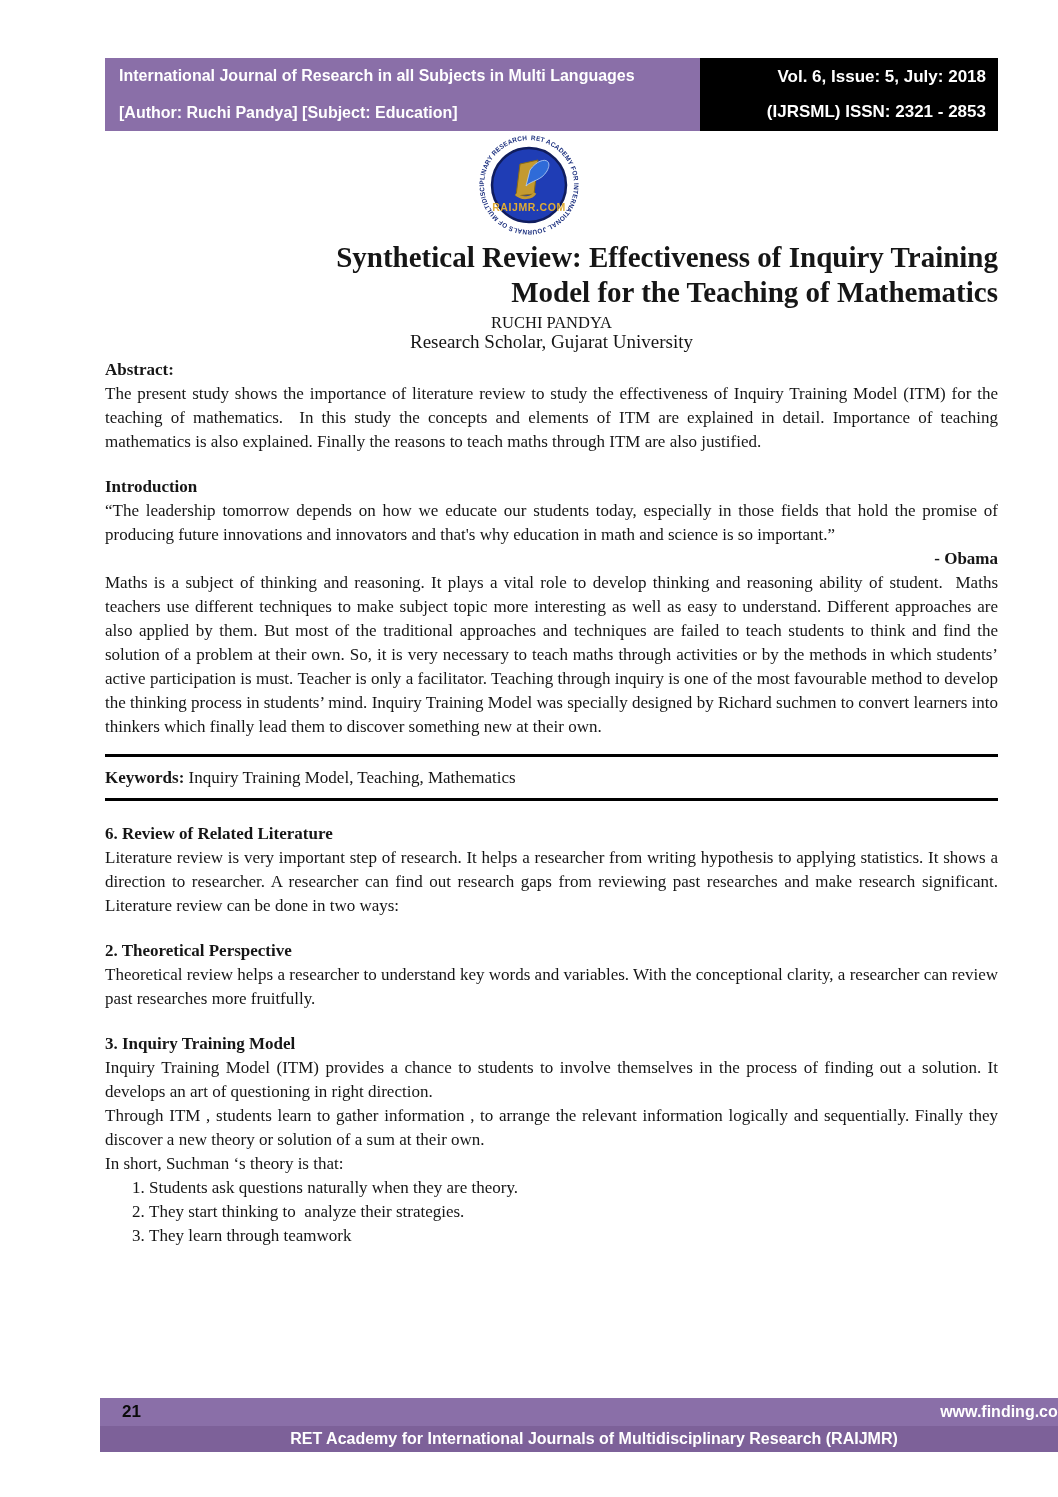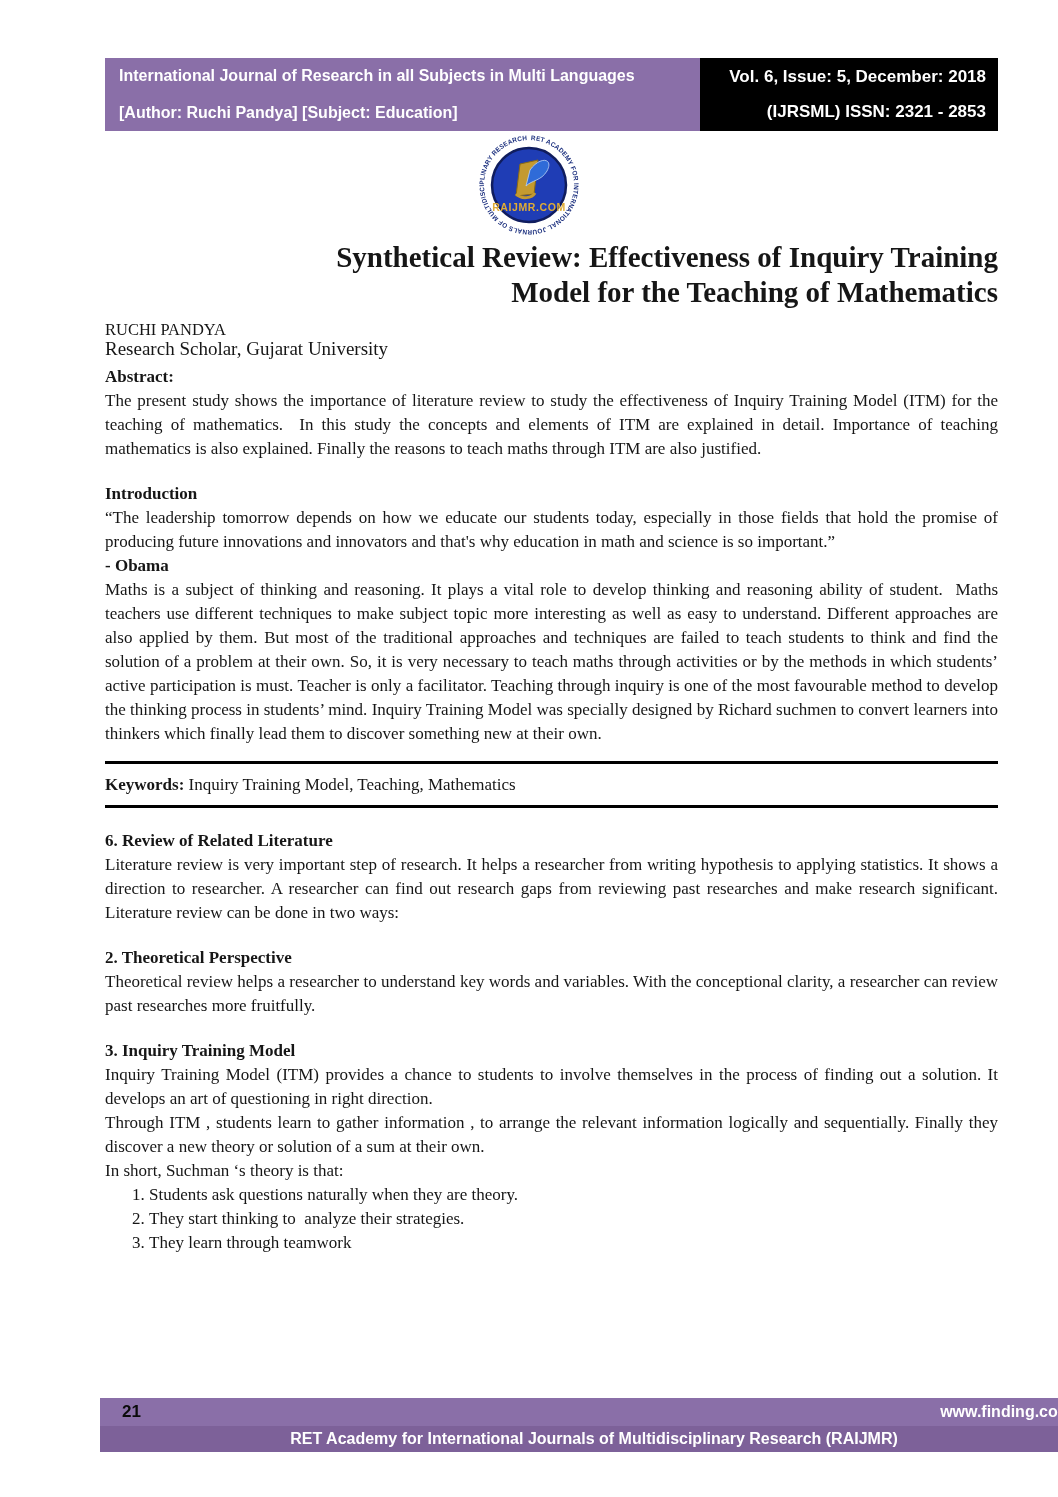--- a/index.html
+++ b/index.html
@@ -16,28 +16,28 @@
                 justify-content:space-between;}
   
   .logo-wrap{position:absolute;left:0;top:132px;width:1058px;text-align:center;}
   .ring-text{font-family:"Liberation Sans", sans-serif;font-size:6.6px;font-weight:bold;
              fill:#1b2f7e;letter-spacing:.2px;}
   .logo-center-text{font-family:"Liberation Sans", sans-serif;font-size:10.5px;
              font-weight:bold;fill:#e0ac35;letter-spacing:.6px;}
   
   .content{position:absolute;left:105px;top:240px;width:893px;}
   .title{font-size:29px;font-weight:bold;line-height:35px;text-align:right;margin:0;}
-  .author-block{text-align:left;margin-top:10px;line-height:19px;}
+  .author-block{text-align:center;margin-top:3px;line-height:19px;}
   .author-name{font-size:16.5px;}
   .author-affil{font-size:19px;}
   .body-text{font-size:17px;line-height:24px;}
   .para{margin:0;text-align:justify;}
   .sec-head{font-weight:bold;margin-top:21px;}
   .sec-head.first{margin-top:7px;}
-  .quote-attr{text-align:left;font-weight:bold;}
+  .quote-attr{text-align:right;font-weight:bold;}
   .rule{border:none;border-top:3px solid #000;margin:15px 0 0 0;}
   .keywords-row{padding:9px 0 8px 0;}
   .rule.bottom{margin-top:0px;}
   ol.plain{margin:0;padding-left:44px;}
   ol.plain li{line-height:24px;}
   
   .footer{position:absolute;left:100px;top:1398px;width:988px;
           font-family:"Liberation Sans", sans-serif;font-weight:bold;font-size:16px;}
   .footer-row1{background:#8a6fa8;height:28px;display:flex;align-items:center;
                padding:0 16px 0 22px;color:#fff;}
@@ -49,21 +49,21 @@
 <body>
 
 <div class="page">
 
   <div class="header">
     <div class="header-left">
       <div>International Journal of Research in all Subjects in Multi Languages</div>
       <div>[Author: Ruchi Pandya] [Subject: Education]</div>
     </div>
     <div class="header-right">
-      <div>Vol. 6, Issue: 5, December: 2018</div>
+      <div>Vol. 6, Issue: 5, July: 2018</div>
       <div>(IJRSML)  ISSN: 2321 - 2853</div>
     </div>
   </div>
 
   <div class="logo-wrap">
     <svg width="134" height="106" viewBox="0 0 134 106">
       <defs>
         <path id="ringPath" d="M 67 8 A 45 45 0 1 1 66.99 8"></path>
       </defs>
       <text class="ring-text">

